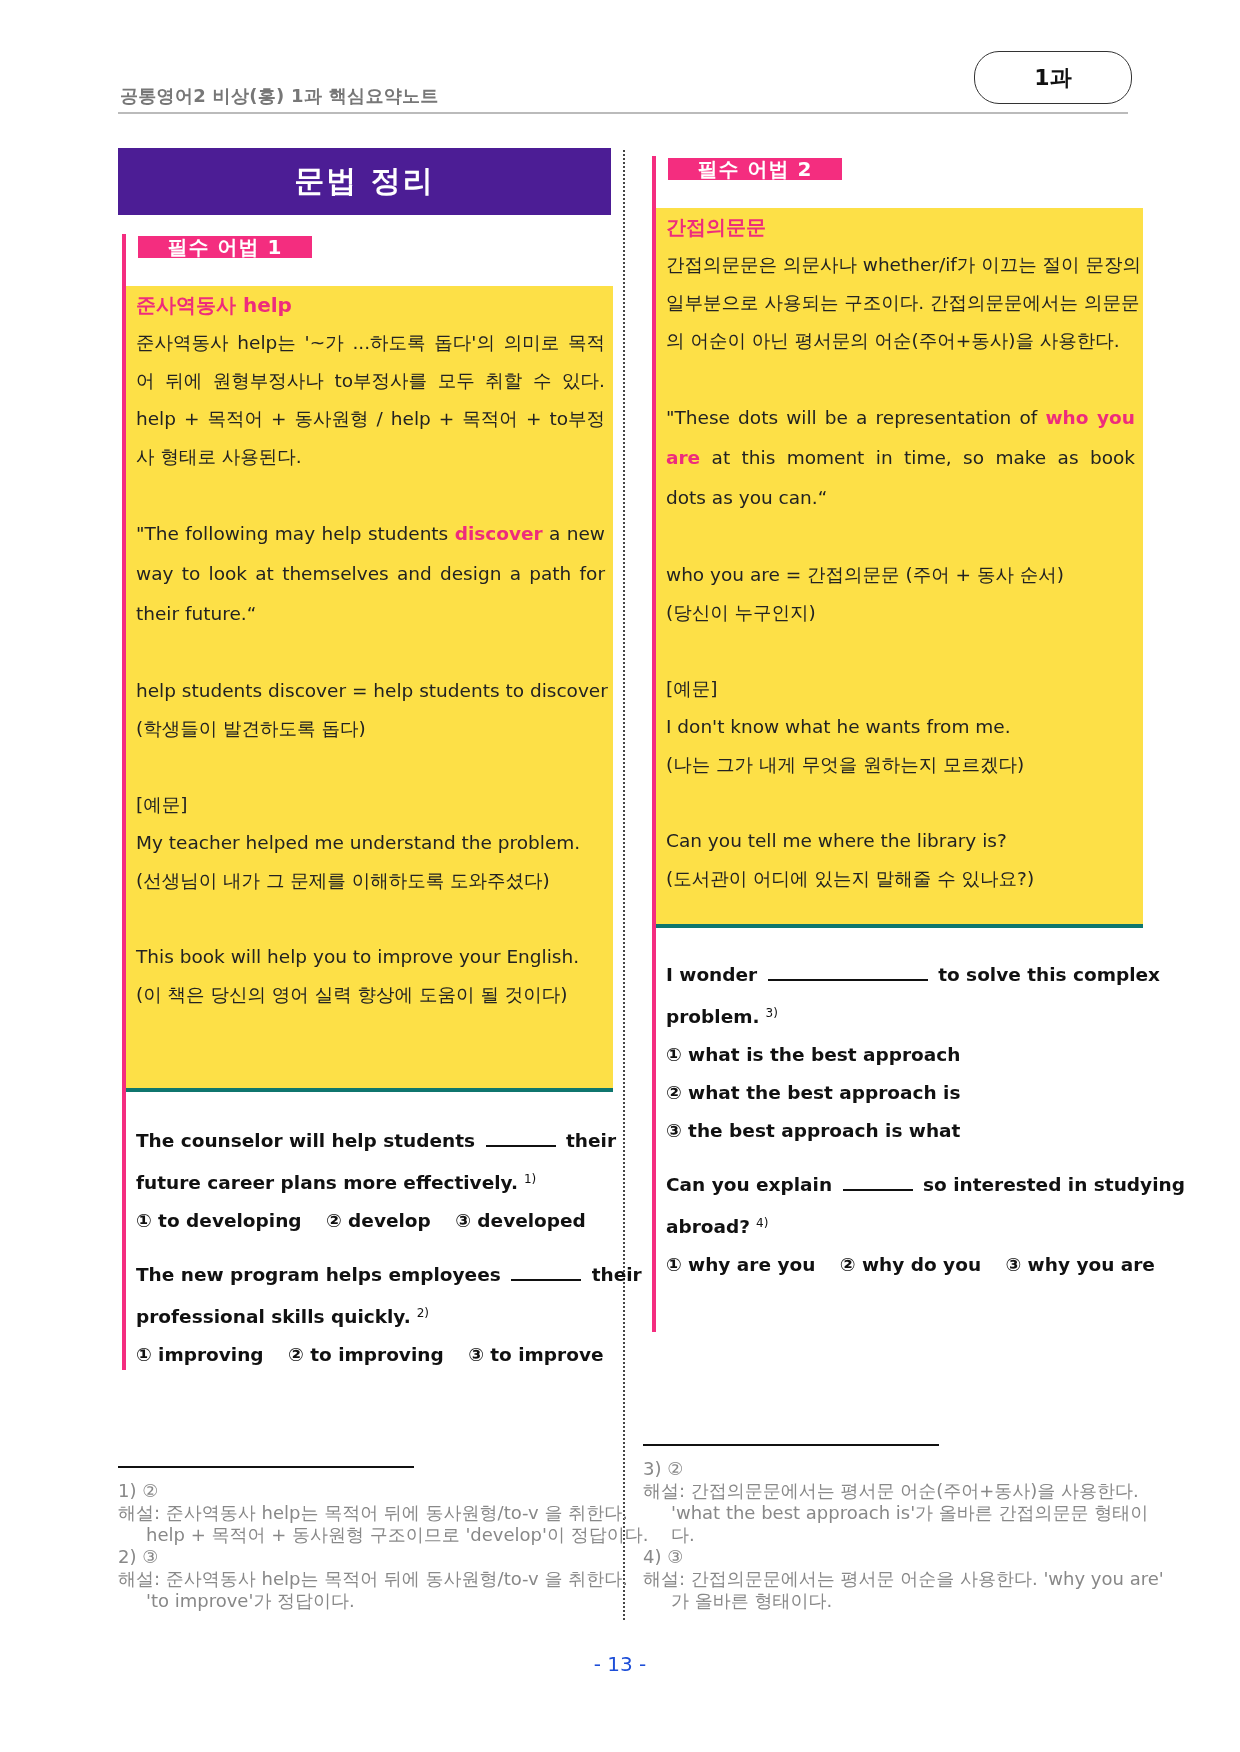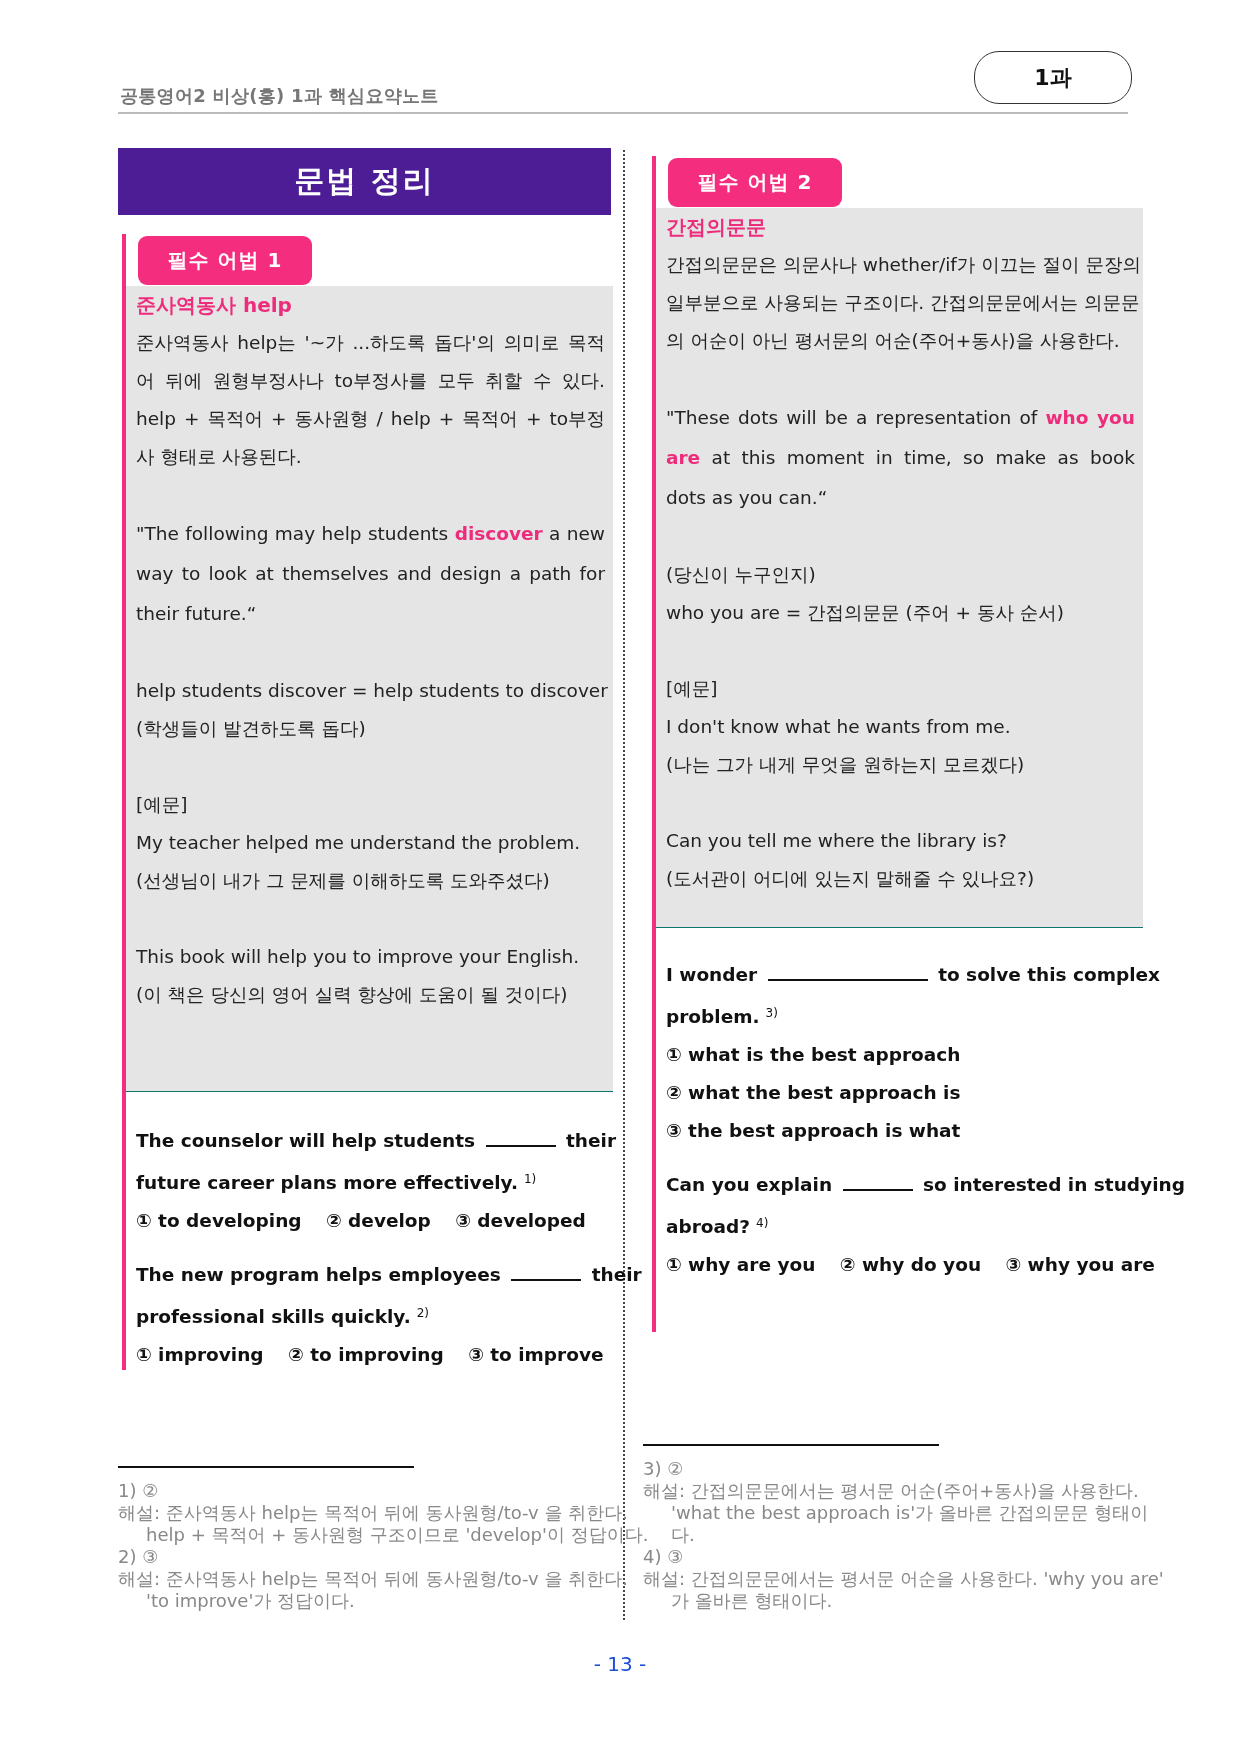--- a/index.html
+++ b/index.html
@@ -11,25 +11,25 @@
   .lesson-pill { position: absolute; left: 974px; top: 51px; width: 158px; height: 53px; border: 1.5px solid #333; border-radius: 25px; display: flex; align-items: center; justify-content: center; font-size: 22px; font-weight: bold; color: #111; }
 
   .col-divider { position: absolute; left: 623px; top: 150px; width: 0; height: 1470px; border-left: 2px dotted #444; }
 
   .main-banner { position: absolute; left: 118px; top: 148px; width: 493px; height: 67px; background: #4c1d95; color: #fff; font-size: 30px; font-weight: bold; display: flex; align-items: center; justify-content: center; letter-spacing: 2px; }
 
   .box { position: absolute; border-left: 4px solid #f42d7f; }
   .box-left { left: 122px; top: 234px; width: 491px; height: 1136px; }
   .box-right { left: 652px; top: 156px; width: 491px; height: 1176px; }
 
-  .badge { position: absolute; left: 12px; width: 174px; height: 49px; background: #f42d7f; color: #fff; border-radius: 9px; font-size: 20px; font-weight: bold; display: flex; align-items: center; justify-content: center; letter-spacing: 1px; }
+  .badge { position: absolute; left: 12px; width: 174px; height: 22px; background: #f42d7f; color: #fff; border-radius: 0; font-size: 20px; font-weight: bold; display: flex; align-items: center; justify-content: center; letter-spacing: 1px; }
   .box-left .badge { top: 2px; }
   .box-right .badge { top: 2px; }
 
-  .concept { position: absolute; left: 0; right: 0; background: #e5e5e5; border-bottom: 1px solid #0f766e; padding: 0 8px 0 10px; }
+  .concept { position: absolute; left: 0; right: 0; background: #fde047; border-bottom: 4px solid #0f766e; padding: 0 8px 0 10px; }
   .box-left .concept { top: 52px; height: 806px; }
   .box-right .concept { top: 52px; height: 720px; }
 
   .c-heading { font-size: 20px; font-weight: bold; color: #ee2c7c; line-height: 38px; height: 38px; }
   .line { font-size: 18.5px; color: #222; line-height: 38px; white-space: nowrap; text-align: justify; text-align-last: justify; }
   .line.left { text-align: left; text-align-last: left; }
   .line.tall { line-height: 40px; }
   .line.gap { height: 38px; }
   .hl { color: #ee2c7c; font-weight: bold; }
 
@@ -111,22 +111,22 @@
   <div class="concept">
     <div class="c-heading">간접의문문</div>
     <div class="line">간접의문문은 의문사나 whether/if가 이끄는 절이 문장의</div>
     <div class="line">일부분으로 사용되는 구조이다. 간접의문문에서는 의문문</div>
     <div class="line left">의 어순이 아닌 평서문의 어순(주어+동사)을 사용한다.</div>
     <div class="line gap"></div>
     <div class="line tall"><span>"These dots will be a representation of</span> <span class="hl">who you</span></div>
     <div class="line tall"><span class="hl">are</span> <span>at this moment in time, so make as book</span></div>
     <div class="line tall left">dots as you can.“</div>
     <div class="line gap"></div>
+    <div class="line left">who you are = 간접의문문 (주어 + 동사 순서)</div>
     <div class="line left">(당신이 누구인지)</div>
-    <div class="line left">who you are = 간접의문문 (주어 + 동사 순서)</div>
     <div class="line gap"></div>
     <div class="line left">[예문]</div>
     <div class="line left">I don't know what he wants from me.</div>
     <div class="line left">(나는 그가 내게 무엇을 원하는지 모르겠다)</div>
     <div class="line gap"></div>
     <div class="line left">Can you tell me where the library is?</div>
     <div class="line left">(도서관이 어디에 있는지 말해줄 수 있나요?)</div>
   </div>
 
   <div class="quiz" style="top: 800px;">

